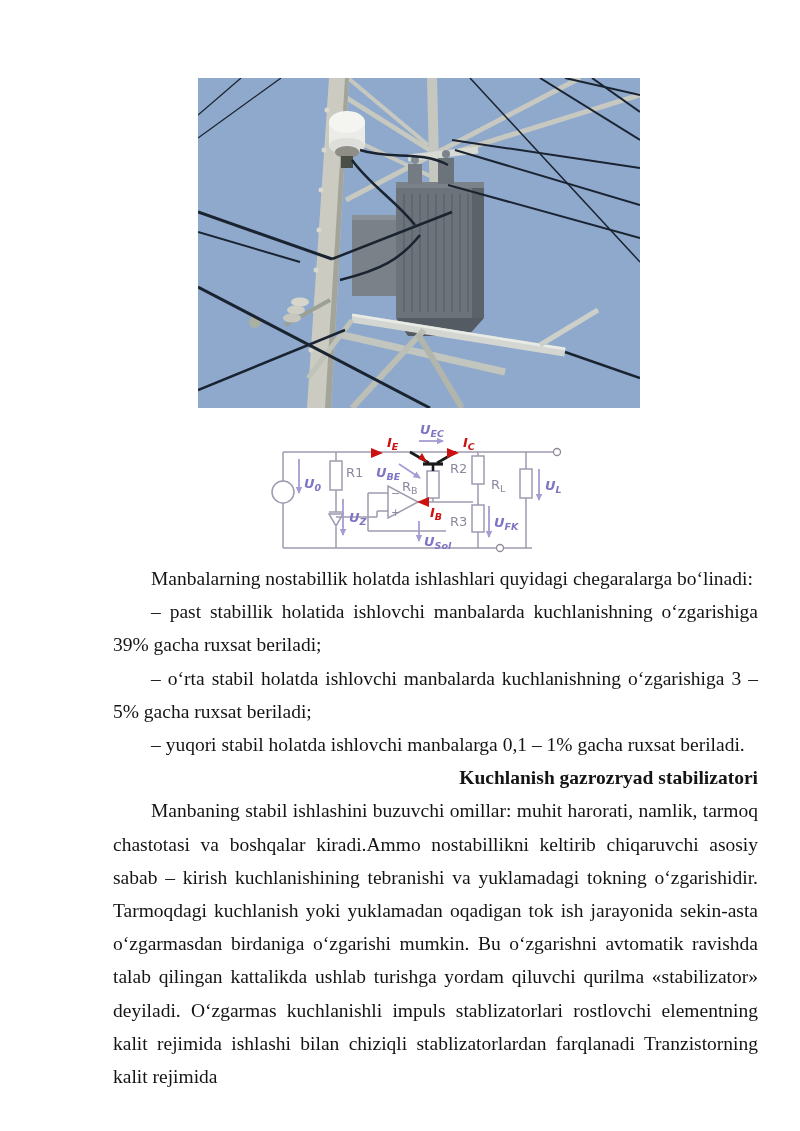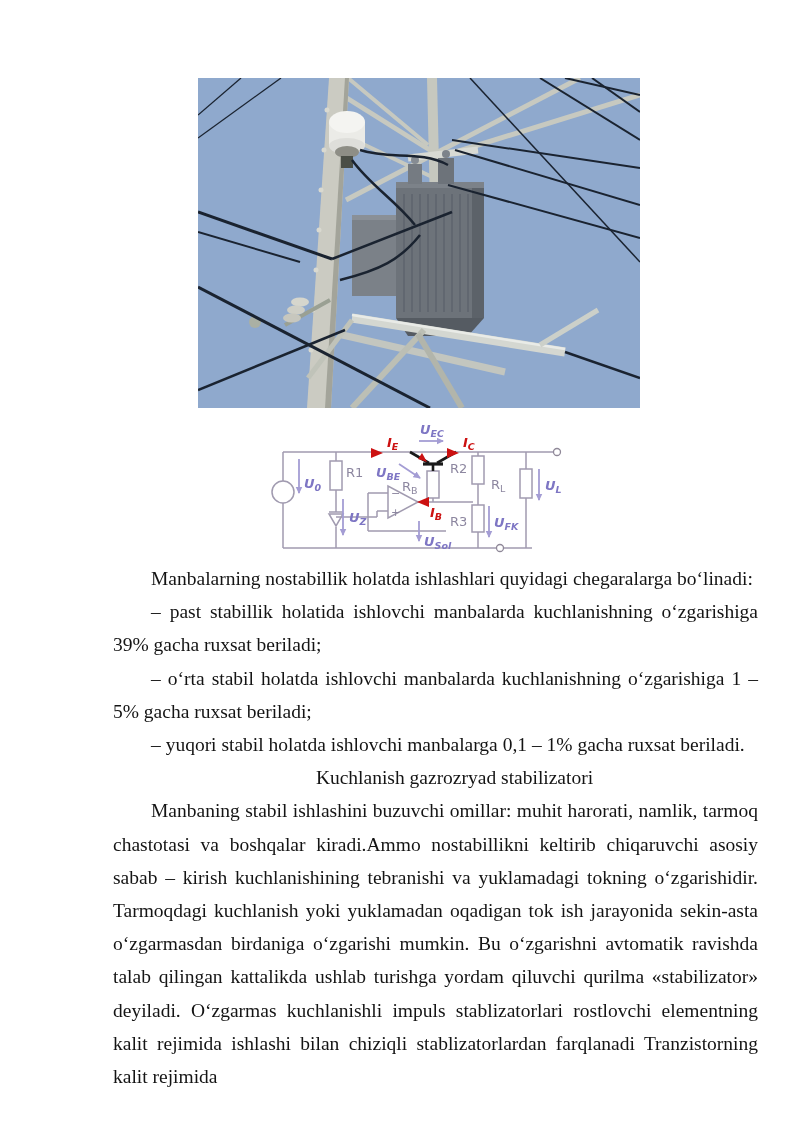--- a/index.html
+++ b/index.html
@@ -3,21 +3,21 @@
 <meta charset="utf-8">
 <style>
   html,body{margin:0;padding:0;background:#ffffff;}
   .page{position:relative;width:800px;height:1131px;background:#ffffff;overflow:hidden;
         font-family:"Liberation Serif", serif;}
   .photo-svg{position:absolute;left:198px;top:78px;}
   .circuit-svg{position:absolute;left:265px;top:415px;}
   .textblock{position:absolute;left:78px;top:562px;width:645px;color:#141414;
              font-size:19.5px;line-height:33.2px;text-align:justify;margin-left:35px;}
   .textblock p{margin:0;text-indent:38px;}
-  .textblock p.heading{font-weight:normal;text-align:center;}
+  .textblock p.heading{font-weight:bold;text-align:right;}
   .lbl{font-family:"DejaVu Sans", sans-serif;font-weight:bold;font-style:italic;font-size:13px;}
   .lbl .sub{font-size:9.5px;}
   .lblP{fill:#7e76c4;}
   .lblR{fill:#cc1111;}
   .lblG{fill:#8d87a0;font-weight:normal;font-style:normal;}
   .wire{stroke:#a19bb0;stroke-width:1.5;fill:none;}
   .box{stroke:#a19bb0;stroke-width:1.5;fill:#ffffff;}
   .parrow{stroke:#a49dd4;stroke-width:1.8;fill:none;}
 </style>
 </head>
@@ -200,19 +200,19 @@
     <text x="346" y="477" class="lbl lblG"><tspan>R1</tspan></text>
     <text x="402" y="491" class="lbl lblG"><tspan>R</tspan><tspan class="sub" dy="3">B</tspan></text>
     <text x="450" y="473" class="lbl lblG"><tspan>R2</tspan></text>
     <text x="450" y="526" class="lbl lblG"><tspan>R3</tspan></text>
     <text x="491" y="489" class="lbl lblG"><tspan>R</tspan><tspan class="sub" dy="3">L</tspan></text>
   </svg>
 
   <div class="textblock">
     <p>Manbalarning nostabillik holatda ishlashlari quyidagi chegaralarga bo‘linadi:</p>
     <p>– past stabillik holatida ishlovchi manbalarda kuchlanishning o‘zgarishiga 39% gacha ruxsat beriladi;</p>
-    <p>– o‘rta stabil holatda ishlovchi manbalarda kuchlanishning o‘zgarishiga 1 – 5% gacha ruxsat beriladi;</p>
+    <p>– o‘rta stabil holatda ishlovchi manbalarda kuchlanishning o‘zgarishiga 3 – 5% gacha ruxsat beriladi;</p>
     <p>– yuqori stabil holatda ishlovchi manbalarga 0,1 – 1% gacha ruxsat beriladi.</p>
     <p class="heading">Kuchlanish gazrozryad stabilizatori</p>
     <p>Manbaning stabil ishlashini buzuvchi omillar: muhit harorati, namlik, tarmoq chastotasi va boshqalar kiradi.Ammo nostabillikni keltirib chiqaruvchi asosiy sabab – kirish kuchlanishining tebranishi va yuklamadagi tokning o‘zgarishidir. Tarmoqdagi kuchlanish yoki yuklamadan oqadigan tok ish jarayonida sekin-asta o‘zgarmasdan birdaniga o‘zgarishi mumkin. Bu o‘zgarishni avtomatik ravishda talab qilingan kattalikda ushlab turishga yordam qiluvchi qurilma «stabilizator» deyiladi. O‘zgarmas kuchlanishli impuls stablizatorlari rostlovchi elementning kalit rejimida ishlashi bilan chiziqli stablizatorlardan farqlanadi Tranzistorning kalit rejimida</p>
   </div>
 
 </div>
 
 </body></html>

